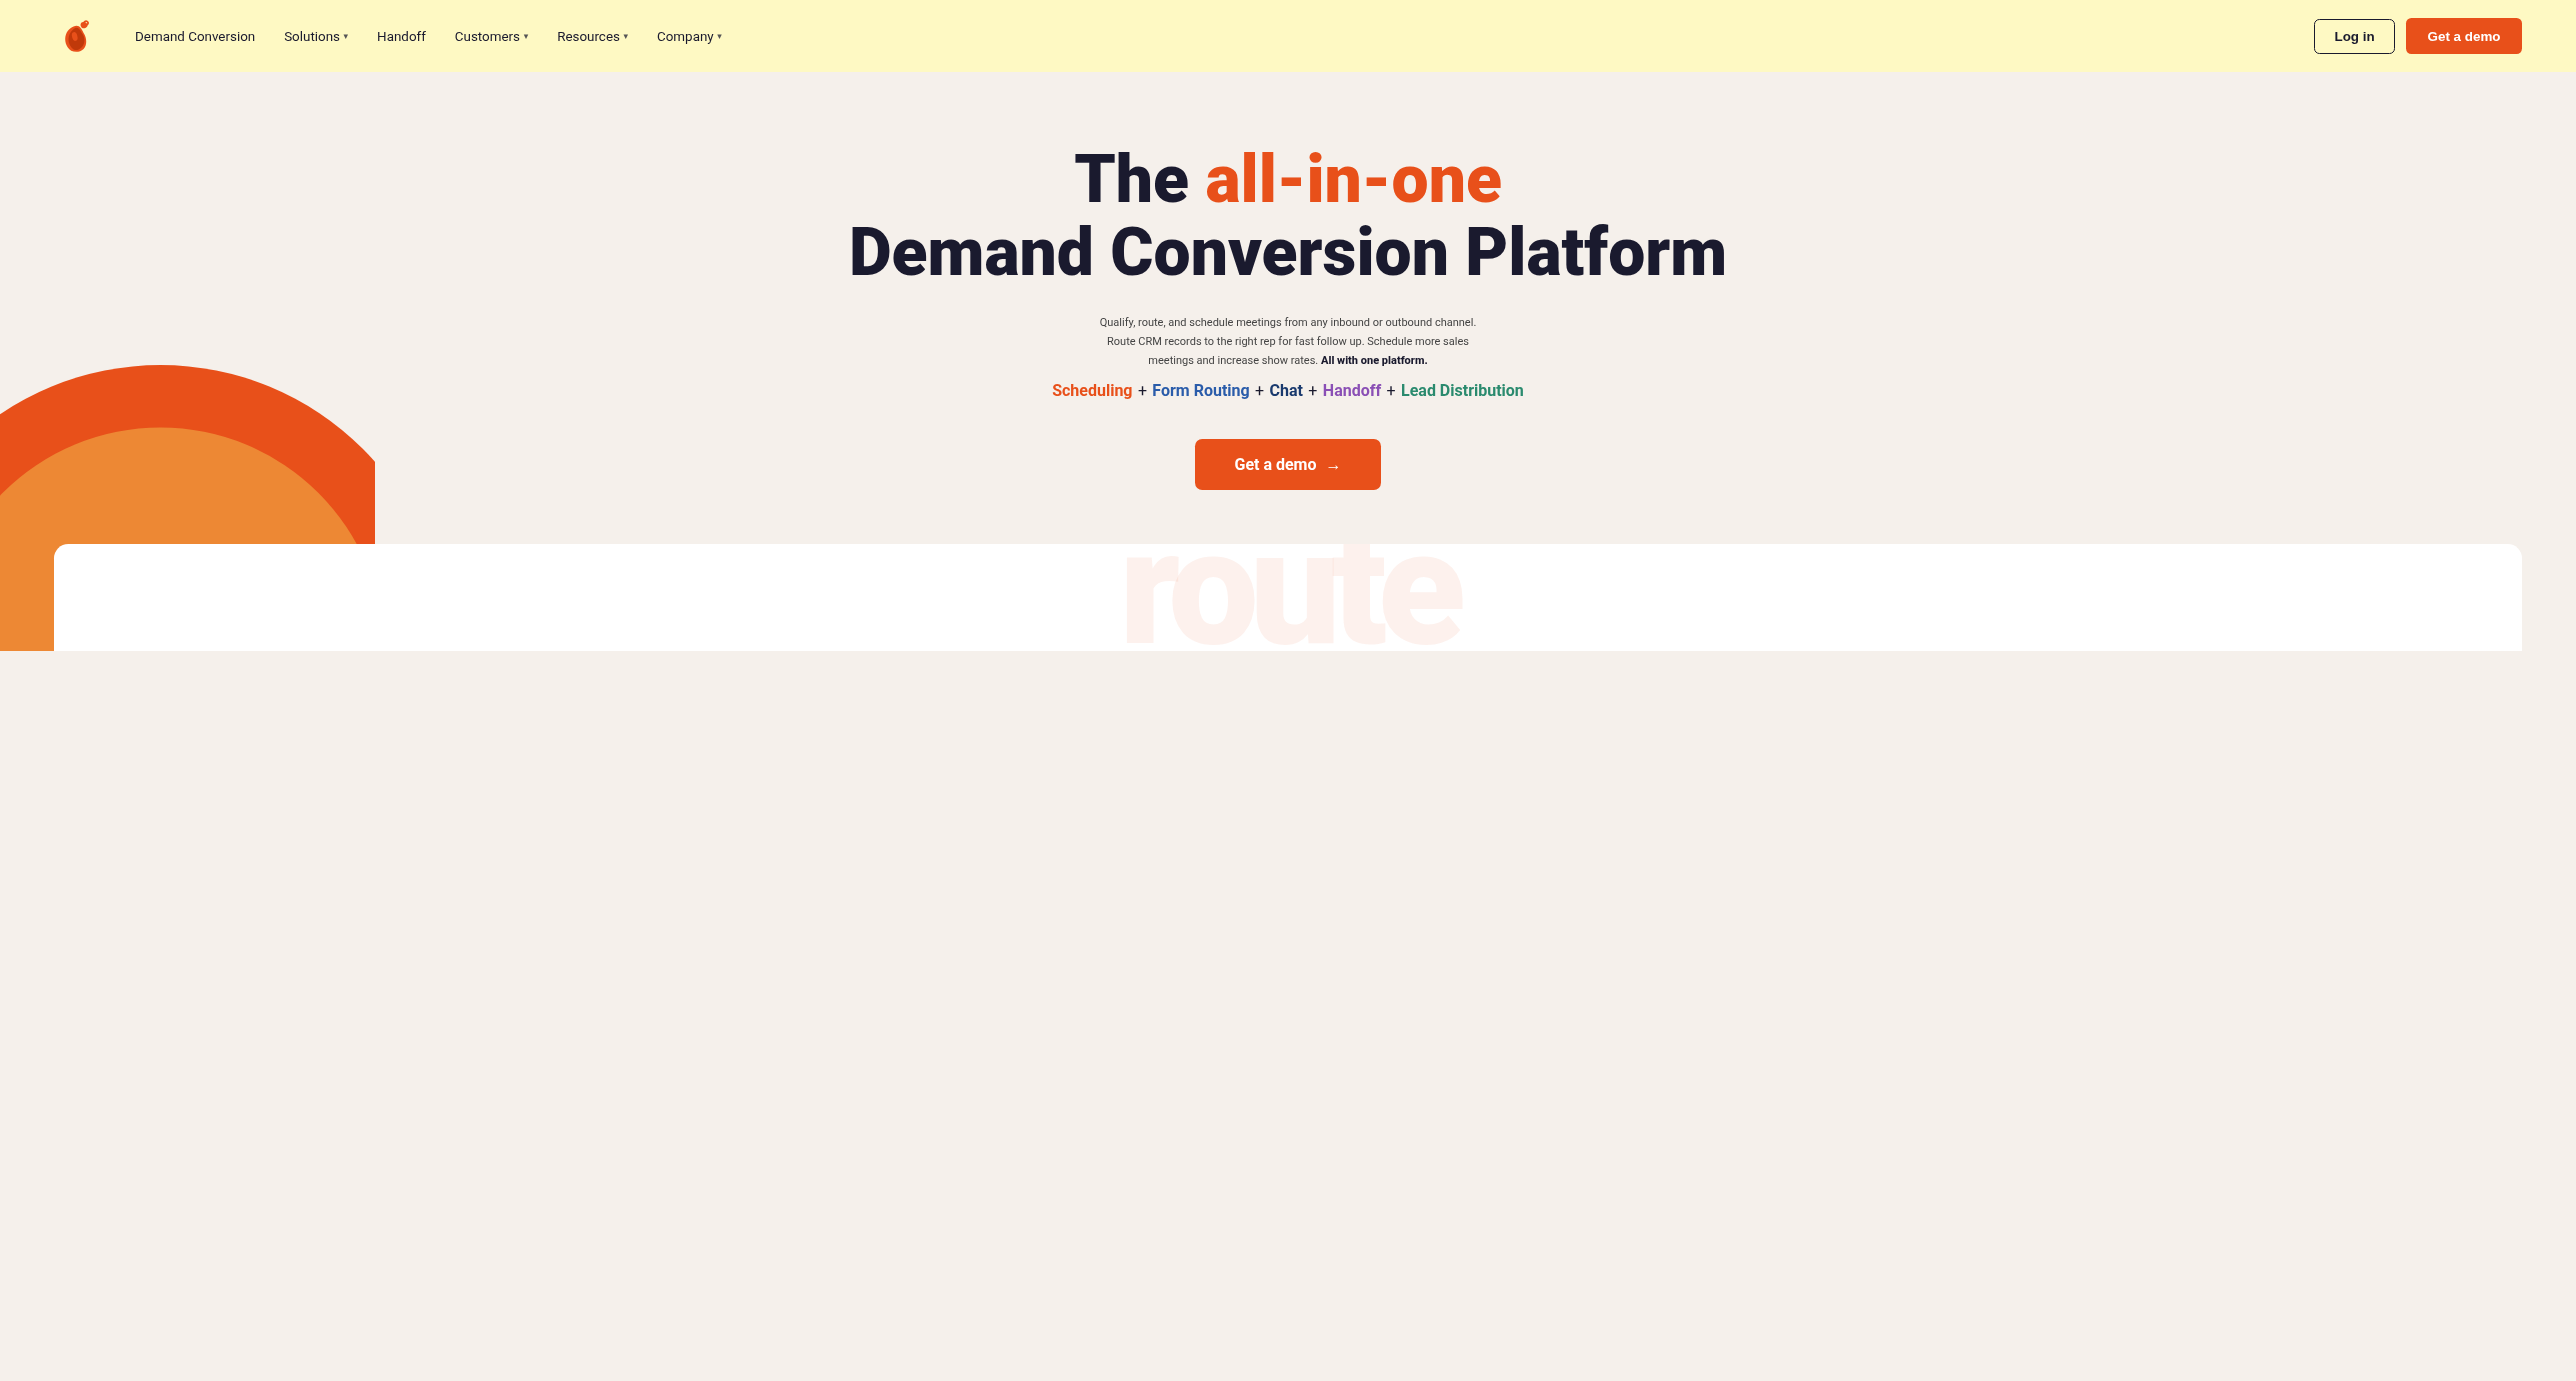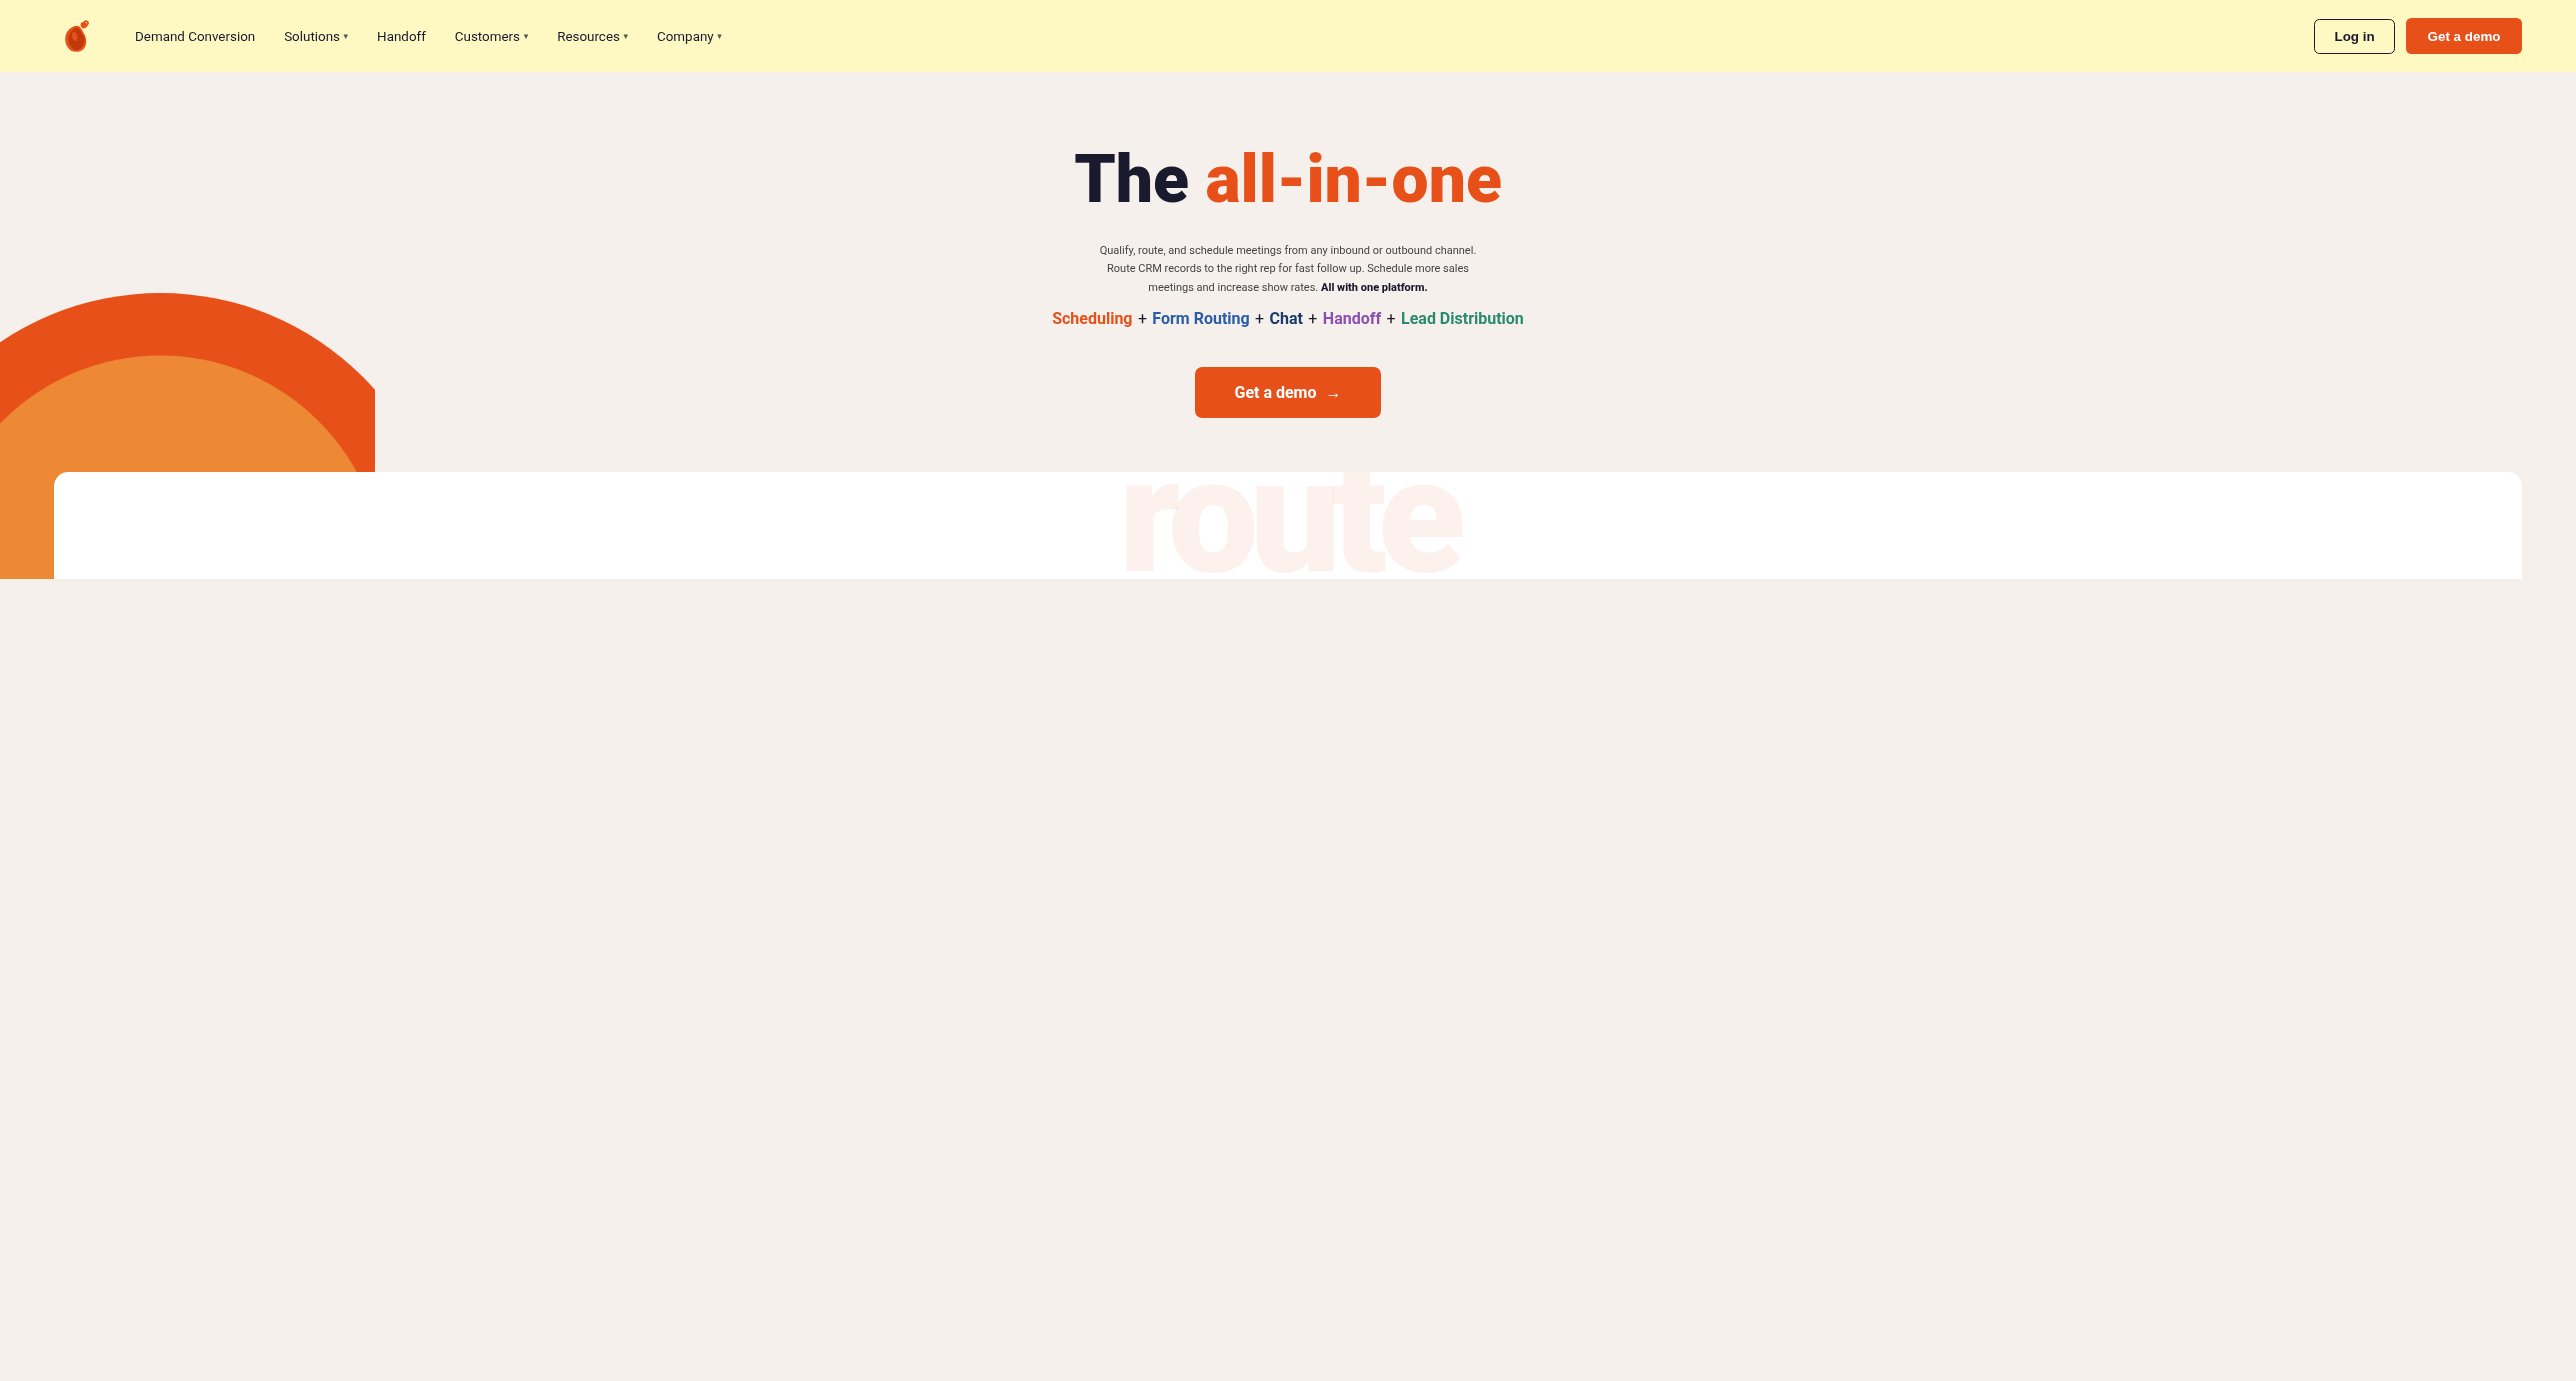--- a/index.html
+++ b/index.html
@@ -264,20 +264,21 @@
 
     <div class="nav-right">
       <button class="btn-login">Log in</button>
       <button class="btn-demo-nav">Get a demo</button>
     </div>
   </nav>
 
   <section class="hero">
     <h1 class="hero-title">
       <span>The </span><span class="highlight">all-in-one</span><br>
+      <span>Demand Conversion Platform</span>
     </h1>
 
     <p class="hero-subtitle">
       <span>Qualify, route, and schedule meetings from any inbound or outbound channel.</span><br>
       <span>Route CRM records to the right rep for fast follow up. Schedule more sales</span><br>
       <span>meetings and increase show rates.</span>
       <strong>All with one platform.</strong>
     </p>
 
     <div class="feature-pills">

